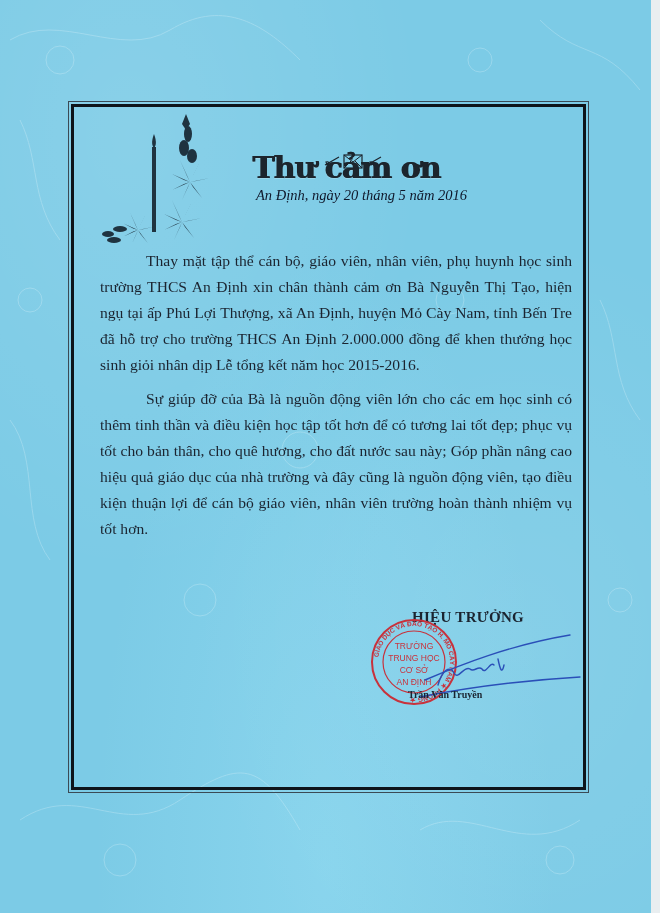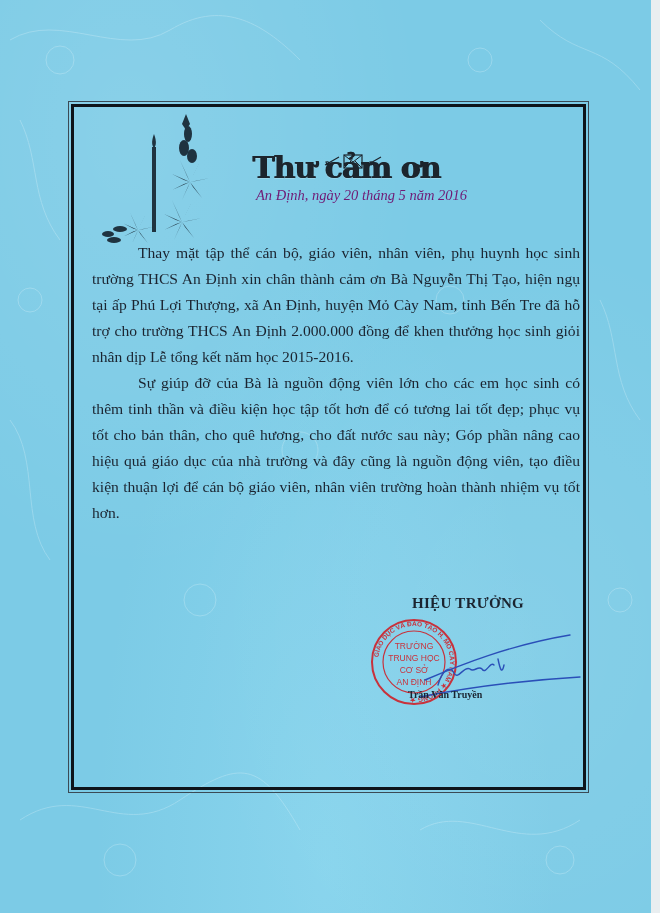--- a/index.html
+++ b/index.html
@@ -38,29 +38,29 @@
     color:#1c252d;
     text-shadow:1px 0 0 #1c252d, 0 1px 0 rgba(255,255,255,0.2);
     margin-top:32px;
   }
   .envelope-row {
     position:absolute; left:318px; top:152px; width:70px; height:18px;
     display:flex; align-items:center; justify-content:center; gap:3px;
   }
   .date {
     position:absolute; left:256px; top:187px; font-style:italic;
-    font-size:14.5px; color:#701a75;
+    font-size:14.5px; color:#0f172a;
   }
   .body {
     position:absolute; left:92px; top:240px; width:488px;
     font-size:15.6px; line-height:26px; text-align:justify;
   }
-  .body p { margin:0; text-indent:46px; }
+  .body p { margin:8px; text-indent:46px; }
   .sig-title {
-    position:absolute; left:412px; top:595px; font-weight:bold; font-size:15px;
+    position:absolute; left:412px; top:609px; font-weight:bold; font-size:15px;
     letter-spacing:0.3px;
   }
   .stamp { position:absolute; left:370px; top:617px; width:88px; height:90px; }
   .signature { position:absolute; left:420px; top:625px; width:170px; height:80px; }
   .sig-name {
     position:absolute; left:408px; top:689px; font-weight:bold; font-size:10px;
   }
 </style>
 </head>
 <body>

